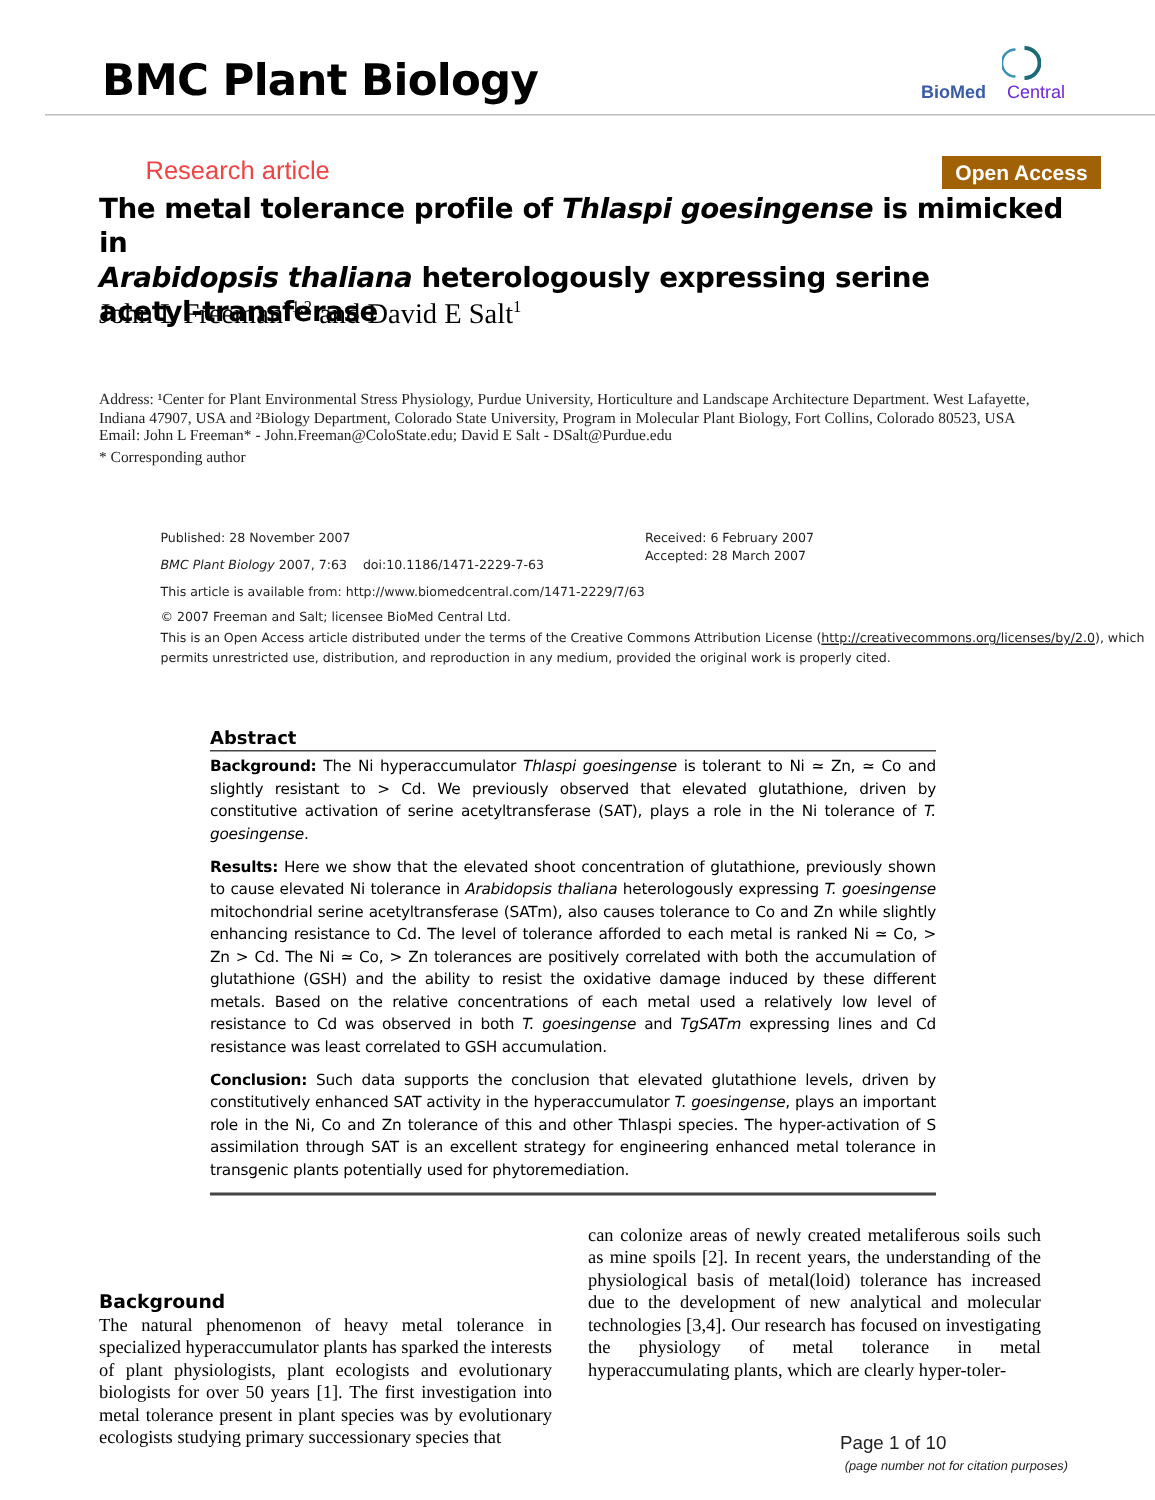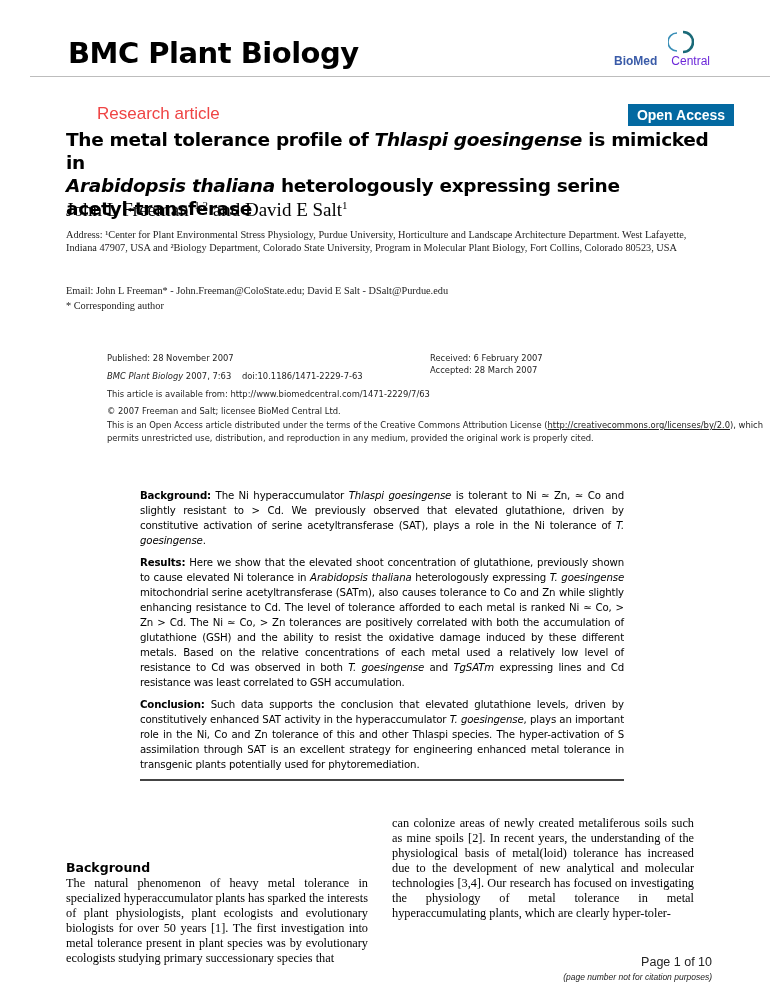--- a/index.html
+++ b/index.html
@@ -21,39 +21,39 @@
   }
   .brand .bio { color: #3a5ba8; font-weight: bold; }
   .brand .central { color: #6d28d9; margin-left: 14px; }
 
   .article-type {
     left: 66px; top: 104px;
     font-family: "Liberation Sans", sans-serif; font-size: 17px; color: #ef4444; margin-left: 31px;
   }
   .open-access {
     left: 628px; top: 104px; width: 106px; height: 22px;
-    background: #0369a1; color: #fff;
+    background: #a16207; color: #fff;
     font-family: "Liberation Sans", sans-serif; font-weight: bold; font-size: 14px;
     line-height: 22px; text-align: center;
   }
 
   .title {
     left: 66px; top: 128px; width: 660px;
     font-family: "DejaVu Sans", sans-serif; font-weight: bold;
     font-size: 18.5px; line-height: 23px; letter-spacing: -0.3px;
   }
   .title i { font-style: italic; }
   .authors {
     left: 66px; top: 199px;
     font-family: "Liberation Serif", serif; font-size: 19px;
   }
   .authors sup { font-size: 11px; vertical-align: 7px; }
 
   .address {
-    left: 66px; top: 228px; width: 650px;
+    left: 66px; top: 260px; width: 650px;
     font-family: "Liberation Serif", serif; font-size: 10.3px; line-height: 13px; color: #222;
   }
   .email {
     left: 66px; top: 285px; width: 650px;
     font-family: "Liberation Serif", serif; font-size: 10.3px; color: #222;
   }
   .corresponding {
     left: 66px; top: 300px;
     font-family: "Liberation Serif", serif; font-size: 10.3px; color: #222;
   }
@@ -87,21 +87,21 @@
     text-align: justify; width: 302px;
   }
   .left-col { left: 66px; top: 816px; margin-top: 44px; }
   .right-col { left: 392px; top: 816px; }
   .sec-heading {
     font-family: "DejaVu Sans", sans-serif; font-weight: bold; font-size: 12.5px;
     margin-bottom: 1px; line-height: 15px;
   }
 
   .page-number {
-    left: 560px; top: 955px; width: 152px; text-align: right;
+    left: 560px; top: 955px; width: 152px; 
     font-family: "Liberation Sans", sans-serif; font-size: 12.5px; color: #222;
   }
   .page-note {
     left: 500px; top: 972px; width: 212px; text-align: right;
     font-family: "Liberation Sans", sans-serif; font-size: 8.5px; font-style: italic; color: #222;
   }
 </style>
 </head>
 <body>
 
@@ -134,20 +134,21 @@
 
 <div class="abs meta published">Published: 28 November 2007</div>
 <div class="abs meta citation"><i>BMC Plant Biology</i><span style="white-space:pre"> 2007, 7:63    doi:10.1186/1471-2229-7-63</span></div>
 <div class="abs meta available">This article is available from: http://www.biomedcentral.com/1471-2229/7/63</div>
 <div class="abs meta received">Received: 6 February 2007</div>
 <div class="abs meta accepted">Accepted: 28 March 2007</div>
 <div class="abs meta copyright">© 2007 Freeman and Salt; licensee BioMed Central Ltd.</div>
 <div class="abs meta license"><span>This is an Open Access article distributed under the terms of the Creative Commons Attribution License (</span><a>http://creativecommons.org/licenses/by/2.0</a><span>), which permits unrestricted use, distribution, and reproduction in any medium, provided the original work is properly cited.</span></div>
 
 <div class="abs abstract-box">
+  <div class="abs-heading">Abstract</div>
   <div id="abstract-sections">
       <div class="abs-para"><b>Background:</b><span> The Ni hyperaccumulator </span><i>Thlaspi goesingense</i><span> is tolerant to Ni ≃ Zn, ≃ Co and slightly resistant to &gt; Cd. We previously observed that elevated glutathione, driven by constitutive activation of serine acetyltransferase (SAT), plays a role in the Ni tolerance of </span><i>T. goesingense</i><span>.</span></div>
       <div class="abs-para"><b>Results:</b><span> Here we show that the elevated shoot concentration of glutathione, previously shown to cause elevated Ni tolerance in </span><i>Arabidopsis thaliana</i><span> heterologously expressing </span><i>T. goesingense</i><span> mitochondrial serine acetyltransferase (SATm), also causes tolerance to Co and Zn while slightly enhancing resistance to Cd. The level of tolerance afforded to each metal is ranked Ni ≃ Co, &gt; Zn &gt; Cd. The Ni ≃ Co, &gt; Zn tolerances are positively correlated with both the accumulation of glutathione (GSH) and the ability to resist the oxidative damage induced by these different metals. Based on the relative concentrations of each metal used a relatively low level of resistance to Cd was observed in both </span><i>T. goesingense</i><span> and </span><i>TgSATm</i><span> expressing lines and Cd resistance was least correlated to GSH accumulation.</span></div>
       <div class="abs-para"><b>Conclusion:</b><span> Such data supports the conclusion that elevated glutathione levels, driven by constitutively enhanced SAT activity in the hyperaccumulator </span><i>T. goesingense</i><span>, plays an important role in the Ni, Co and Zn tolerance of this and other Thlaspi species. The hyper-activation of S assimilation through SAT is an excellent strategy for engineering enhanced metal tolerance in transgenic plants potentially used for phytoremediation.</span></div>
     </div>
   <div class="abs-bottom-rule"></div>
 </div>
 
 <div class="abs body-col left-col">
   <div class="sec-heading">Background</div>

